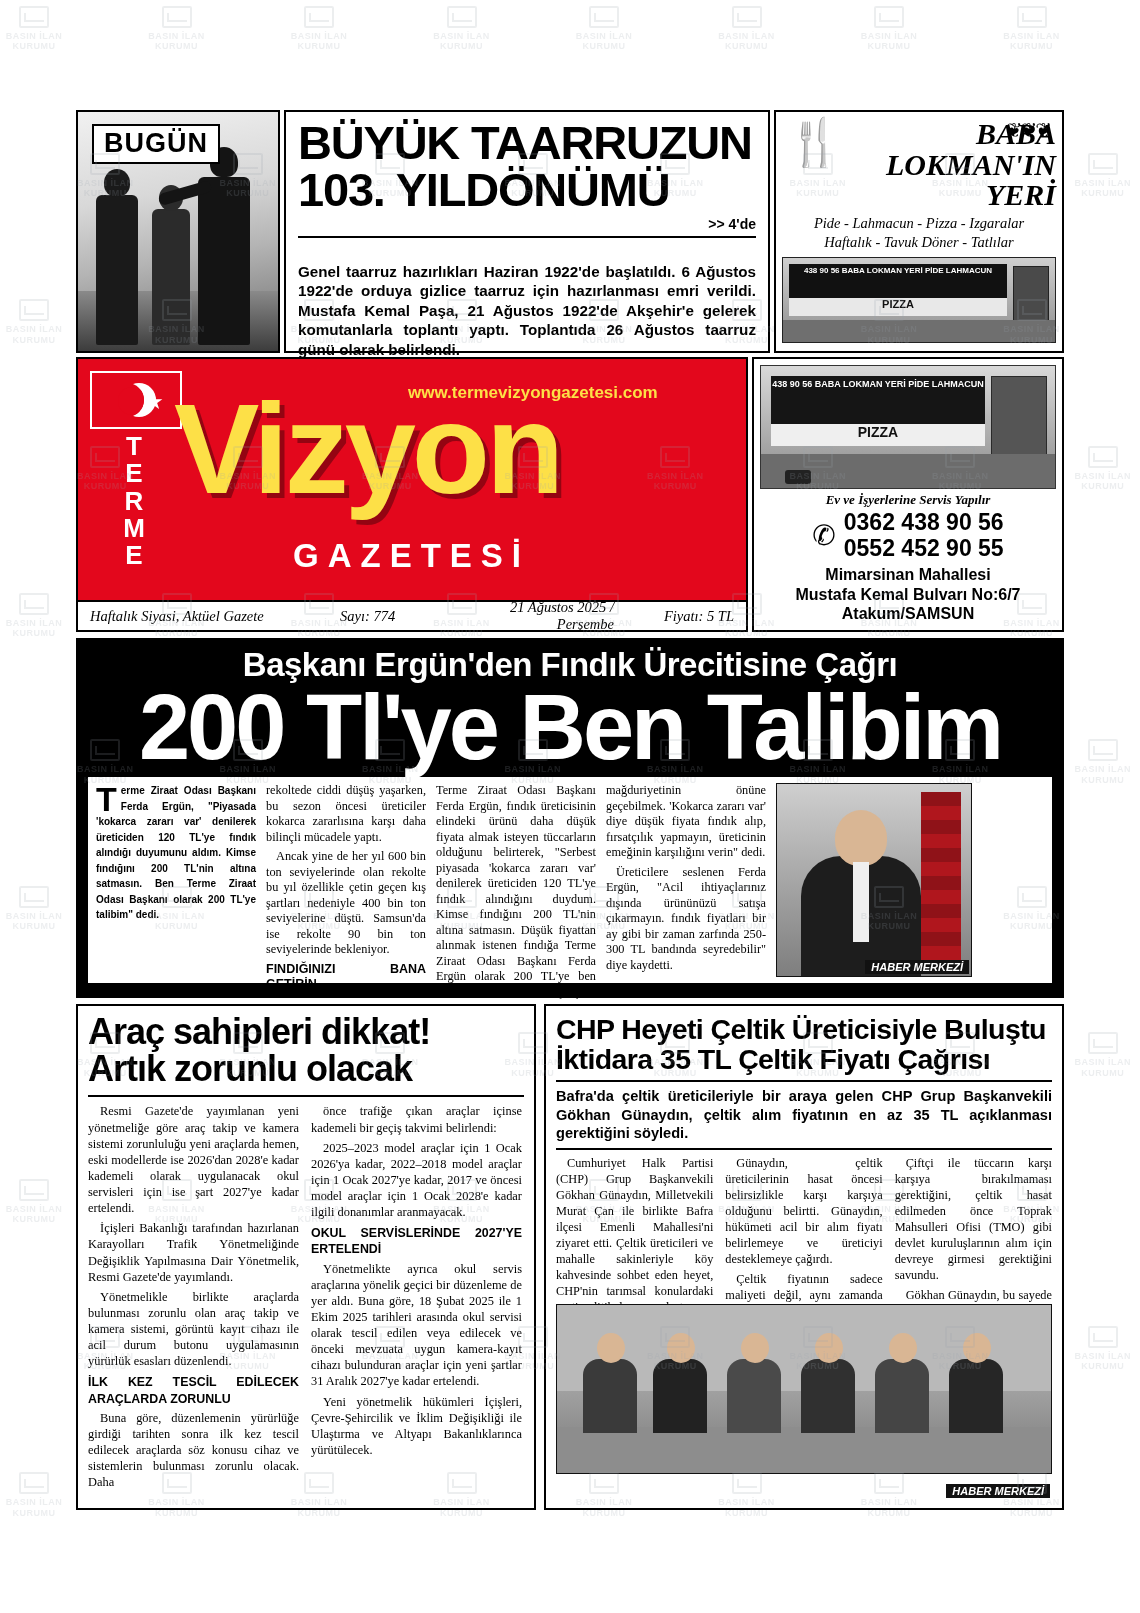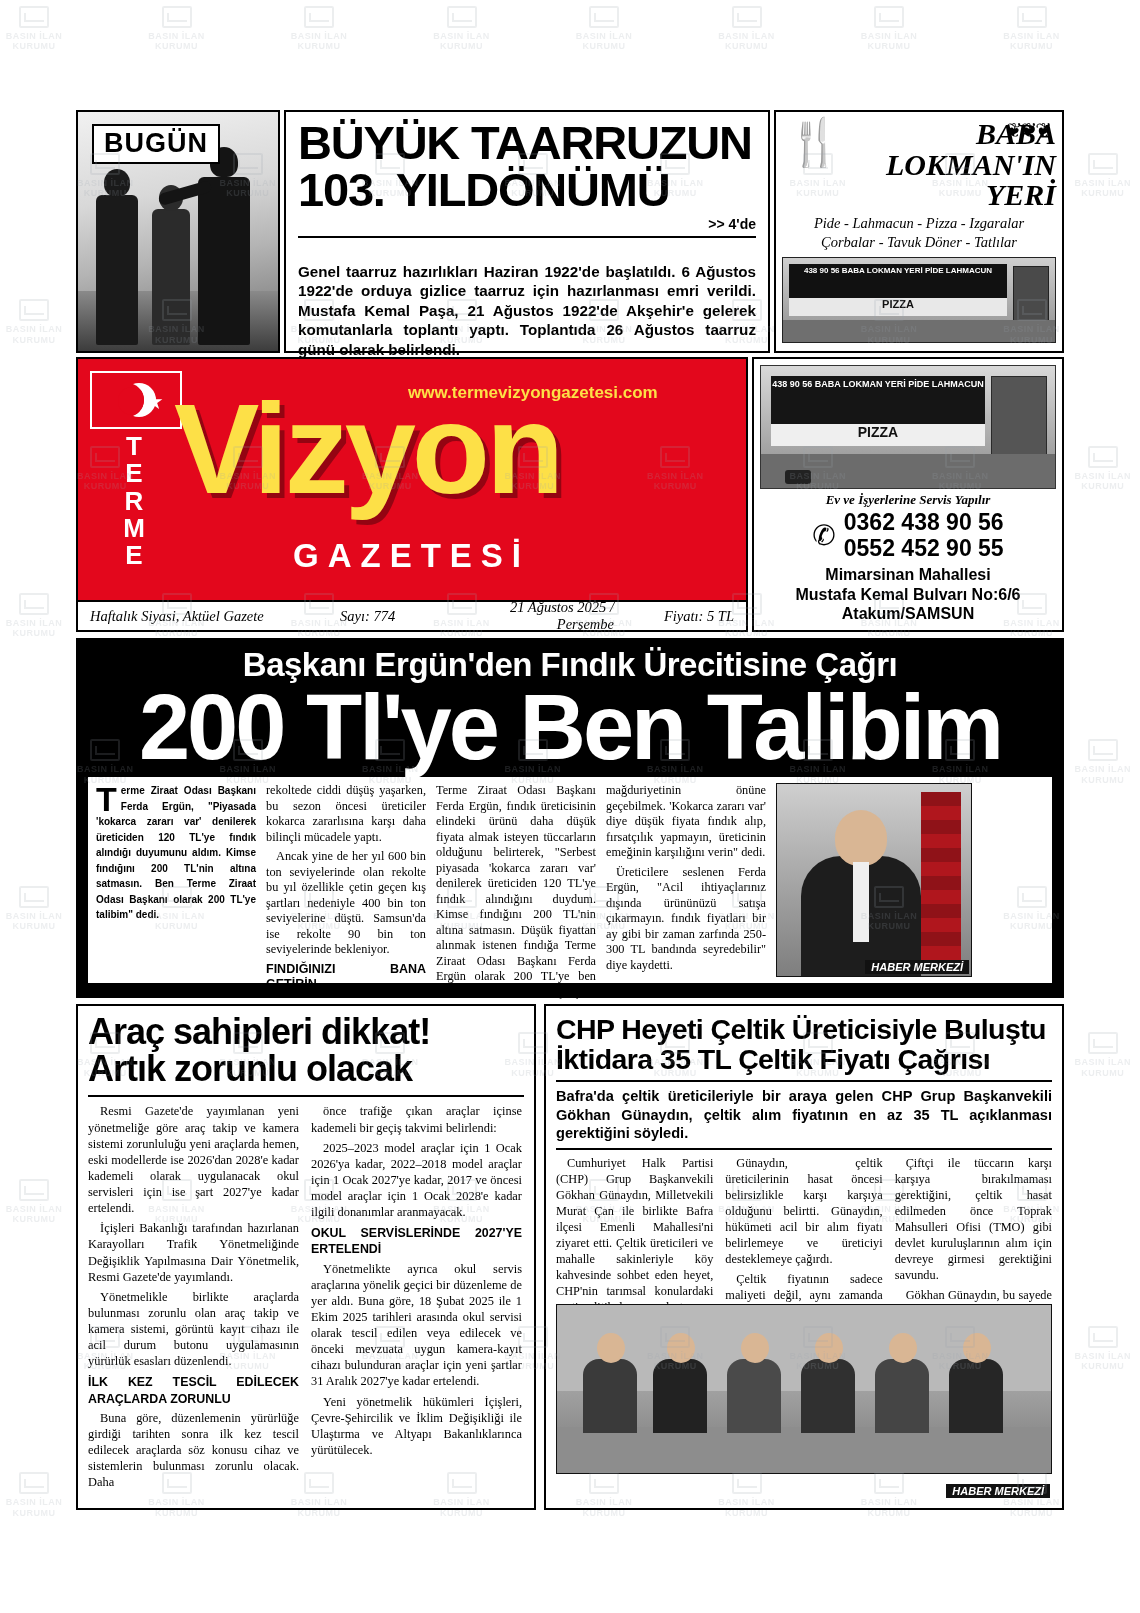--- a/index.html
+++ b/index.html
@@ -447,21 +447,21 @@
 
     <div class="ad-top">
       <div class="cutlery">🍴</div>
       <div class="swirl">❦❦❦</div>
       <div class="ad-name">
         <div>BABA LOKMAN'IN</div>
         <div class="l2">YERİ</div>
       </div>
       <div class="ad-menu">
         <div>Pide - Lahmacun - Pizza - Izgaralar</div>
-        <div>Çorbalar - Tavuk Döner - Tatlılar</div>
+        <div>Haftalık - Tavuk Döner - Tatlılar</div>
       </div>
       <div class="ad-photo">
         <div class="sign">438 90 56
 BABA LOKMAN YERİ
 PİDE LAHMACUN</div>
         <div class="pizza">PIZZA</div>
         <div class="door"></div>
         <div class="street"></div>
       </div>
     </div>
@@ -498,21 +498,21 @@
     <div class="serv">Ev ve İşyerlerine Servis Yapılır</div>
     <div class="phones">
       <div class="ic">✆</div>
       <div class="nums">
         <div>0362 438 90 56</div>
         <div>0552 452 90 55</div>
       </div>
     </div>
     <div class="addr">
       <div>Mimarsinan Mahallesi</div>
-      <div>Mustafa Kemal Bulvarı No:6/6</div>
+      <div>Mustafa Kemal Bulvarı No:6/7</div>
       <div>Atakum/SAMSUN</div>
     </div>
   </div>
 
   <div class="main-story">
     <div class="main-kicker">Başkanı Ergün'den Fındık Ürecitisine Çağrı</div>
     <div class="main-head">200 Tl'ye Ben Talibim</div>
     <div class="main-body">
       <div class="mb-col">
         <p class="first">

